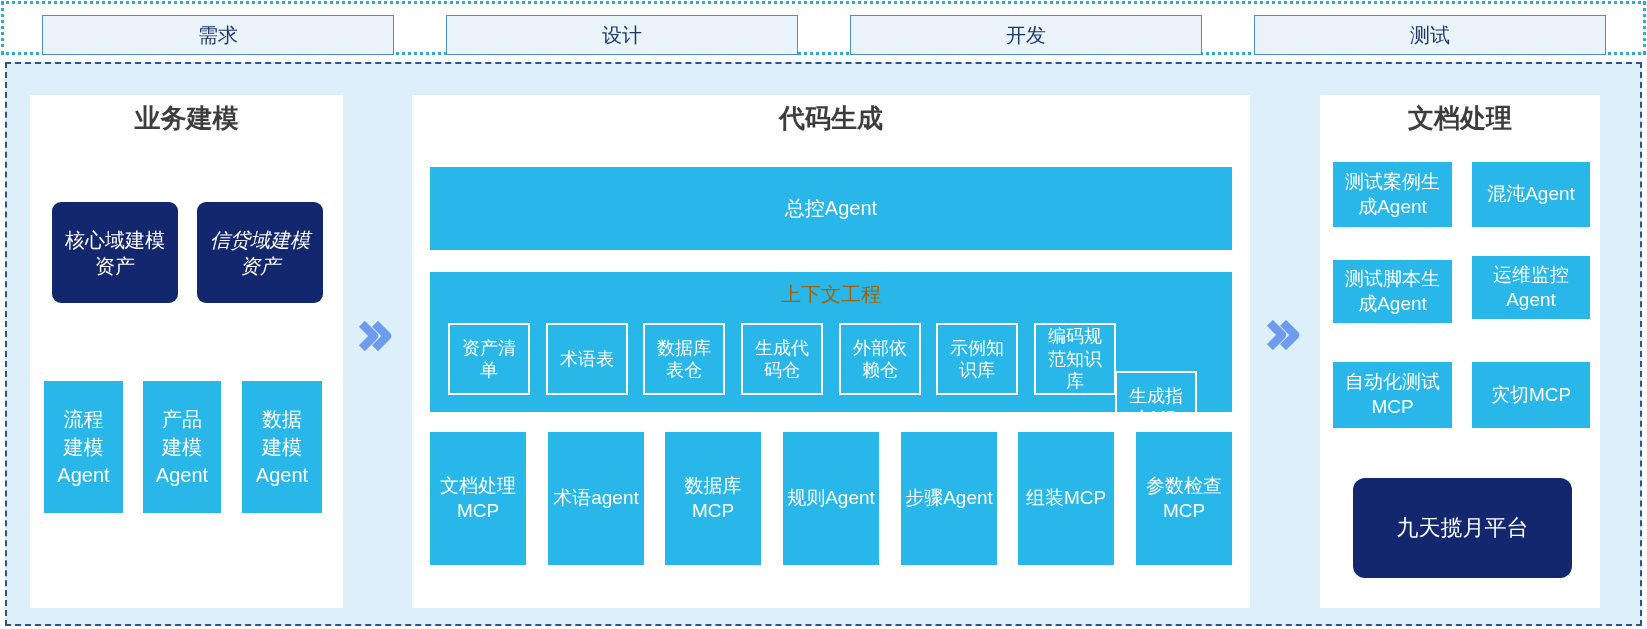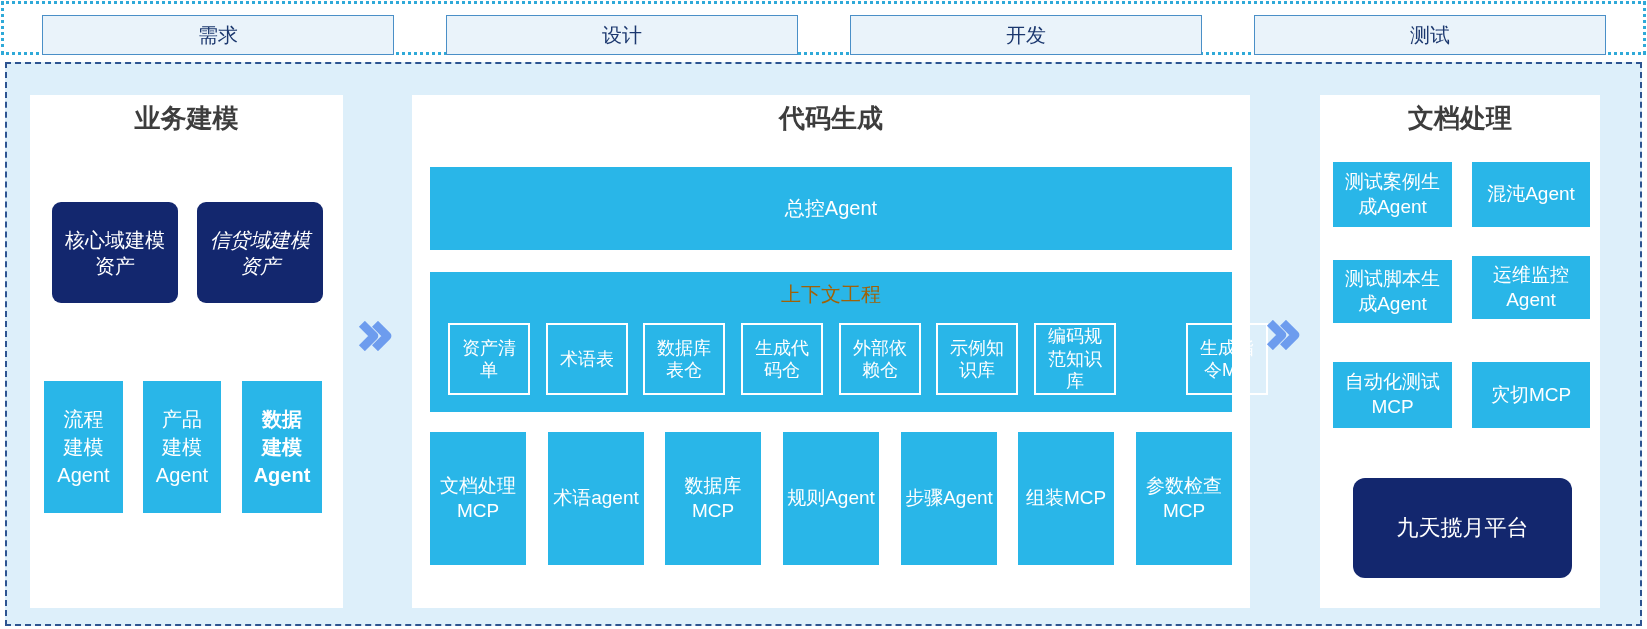--- a/index.html
+++ b/index.html
@@ -73,21 +73,21 @@
     white-space: pre-line;
   }
   .navy { background: #13276e; border-radius: 9px; }
   .cyan { background: #29b6e8; }
 
   
   .asset-1 { left: 52px;  top: 202px; width: 126px; height: 101px; font-size: 20px; line-height: 1.3; }
   .asset-2 { left: 197px; top: 202px; width: 126px; height: 101px; font-size: 20px; line-height: 1.3; font-style: italic; }
   .bagent-1 { left: 44px;  top: 381px; width: 79px; height: 132px; font-size: 20px; line-height: 1.4; }
   .bagent-2 { left: 143px; top: 381px; width: 78px; height: 132px; font-size: 20px; line-height: 1.4; }
-  .bagent-3 { left: 242px; top: 381px; width: 80px; height: 132px; font-size: 20px; line-height: 1.4; font-weight: bold; }
+  .bagent-3 { left: 242px; top: 381px; width: 80px; height: 132px; font-size: 20px; line-height: 1.4; }
 
   
   .master-bar { left: 430px; top: 167px; width: 802px; height: 83px; font-size: 20px; }
   .context-wrap {
     position: absolute;
     left: 430px; top: 272px; width: 802px; height: 140px;
     background: #29b6e8;
   }
   .context-title {
     position: absolute;
@@ -99,21 +99,21 @@
   .ctx-item {
     top: 323px; height: 72px; width: 82px;
     border: 2px solid #ffffff;
     background: transparent;
     font-size: 18px; line-height: 1.25;
     padding: 0 4px;
   }
   .ctx-1 { left: 448px; }  .ctx-2 { left: 546px; }
   .ctx-3 { left: 643px; }  .ctx-4 { left: 741px; }
   .ctx-5 { left: 839px; }  .ctx-6 { left: 936px; }
-  .ctx-7 { left: 1034px; } .ctx-8 { left: 1186px; }
+  .ctx-7 { left: 1034px; } .ctx-8 { left: 1115px; margin-top: 48px; }
 
   .tool { top: 432px; height: 133px; width: 96px; font-size: 19px; line-height: 1.3; }
   .tool-1 { left: 430px; }  .tool-2 { left: 548px; }
   .tool-3 { left: 665px; }  .tool-4 { left: 783px; }
   .tool-5 { left: 901px; }  .tool-6 { left: 1018px; }
   .tool-7 { left: 1136px; }
 
   
   .tops { font-size: 19px; line-height: 1.3; }
   .tops-1 { left: 1333px; top: 162px; width: 119px; height: 65px; }

